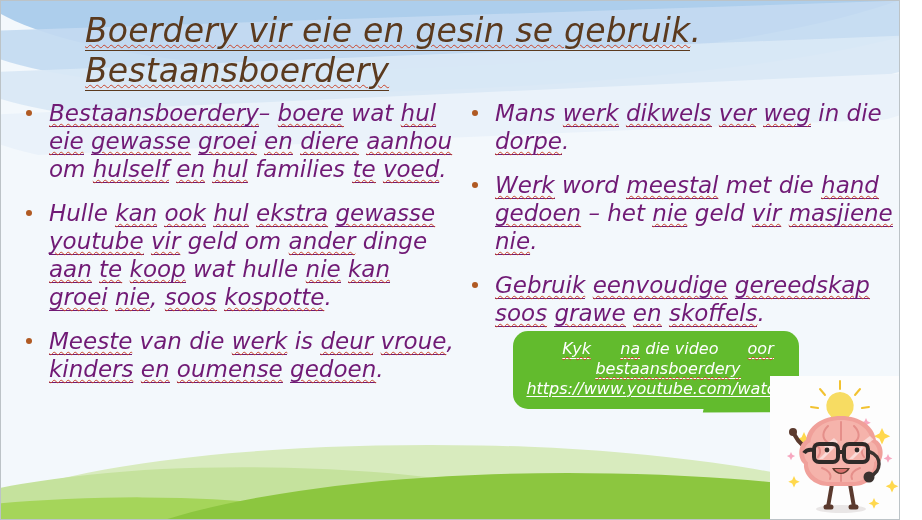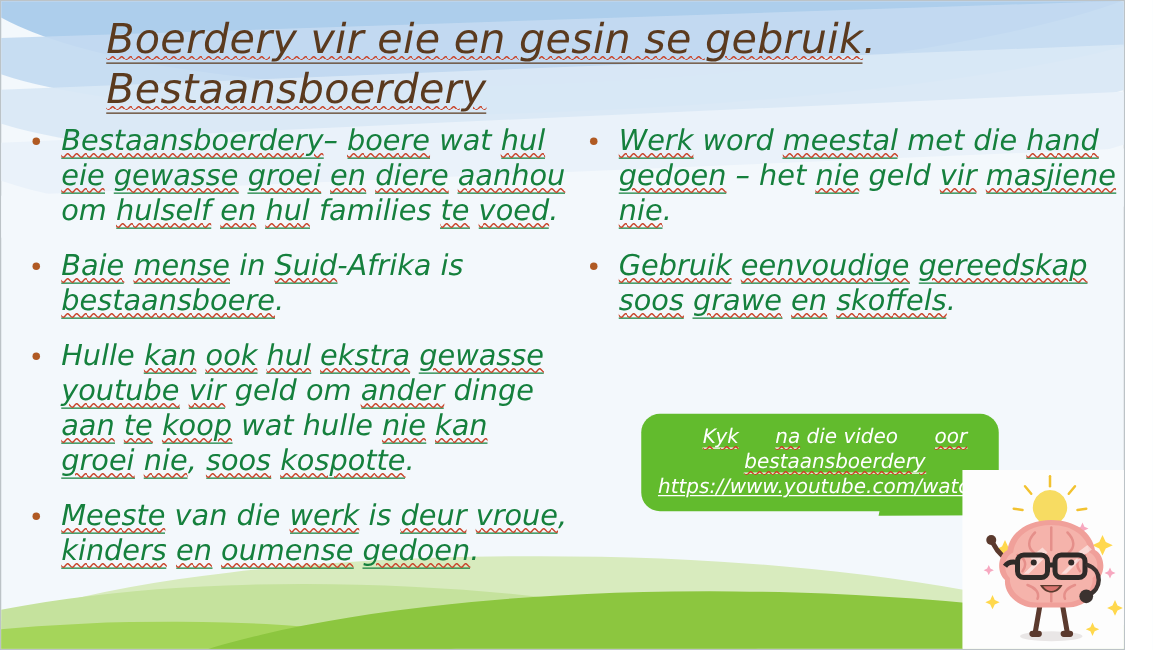--- a/index.html
+++ b/index.html
@@ -53,21 +53,21 @@
   .col{position:absolute;top:98px;}
   .col-left{left:14px;width:440px;}
   .col-right{left:460px;width:450px;}
 
   .bullet{
     position:relative;
     padding-left:34px;
     margin-bottom:16px;
     font-family:"DejaVu Sans", sans-serif;
     font-size:23px;line-height:28px;font-style:italic;
-    color:#15803d;
+    color:#701a75;
   }
   .bullet::before{
     content:"";
     position:absolute;left:11px;top:11px;
     width:6px;height:6px;border-radius:50%;
     background:#b05a23;
   }
   .ul{
     text-decoration:underline;
     text-decoration-color:currentColor;
@@ -139,41 +139,41 @@
 
   <div class="col col-left">
 
     <div class="bullet">
       <span class="both">Bestaansboerdery</span>– <span class="both">boere</span> wat
       <span class="both">hul</span> <span class="both">eie</span> <span class="both">gewasse</span> <span class="both">groei</span> <span class="both">en</span> <span class="both">diere</span>
       <span class="both">aanhou</span> om <span class="both">hulself</span> <span class="both">en</span> <span class="both">hul</span> families
       <span class="both">te</span> <span class="both">voed</span>.
     </div>
 
-    <div class="bullet">
-      <span class="both">Baie</span> <span class="both">mense</span> in <span class="both">Suid</span>-Afrika is
-      <span class="both">bestaansboere</span>.
-    </div>
 
     <div class="bullet">
       Hulle <span class="both">kan</span> <span class="both">ook</span> <span class="both">hul</span> <span class="both">ekstra</span> <span class="both">gewasse</span>
       <span class="both">youtube</span> <span class="both">vir</span> geld om <span class="both">ander</span> dinge
       <span class="both">aan</span> <span class="both">te</span> <span class="both">koop</span> wat hulle <span class="both">nie</span> <span class="both">kan</span>
       <span class="both">groei</span> <span class="both">nie</span>, <span class="both">soos</span> <span class="both">kospotte</span>.
     </div>
 
     <div class="bullet">
       <span class="both">Meeste</span> van die <span class="both">werk</span> is <span class="both">deur</span>
       <span class="both">vroue</span>, <span class="both">kinders</span> <span class="both">en</span> <span class="both">oumense</span>
       <span class="both">gedoen</span>.
     </div>
   </div>
 
   <div class="col col-right">
 
+    <div class="bullet">
+      Mans <span class="both">werk</span> <span class="both">dikwels</span> <span class="both">ver</span> <span class="both">weg</span> in
+      die <span class="both">dorpe</span>.
+    </div>
 
     <div class="bullet">
       <span class="both">Werk</span> word <span class="both">meestal</span> met die
       <span class="both">hand</span> <span class="both">gedoen</span> – het <span class="both">nie</span> geld <span class="both">vir</span>
       <span class="both">masjiene</span> <span class="both">nie</span>.
     </div>
 
     <div class="bullet">
       <span class="both">Gebruik</span> <span class="both">eenvoudige</span> <span class="both">gereedskap</span>
       <span class="both">soos</span> <span class="both">grawe</span> <span class="both">en</span> <span class="both">skoffels</span>.

